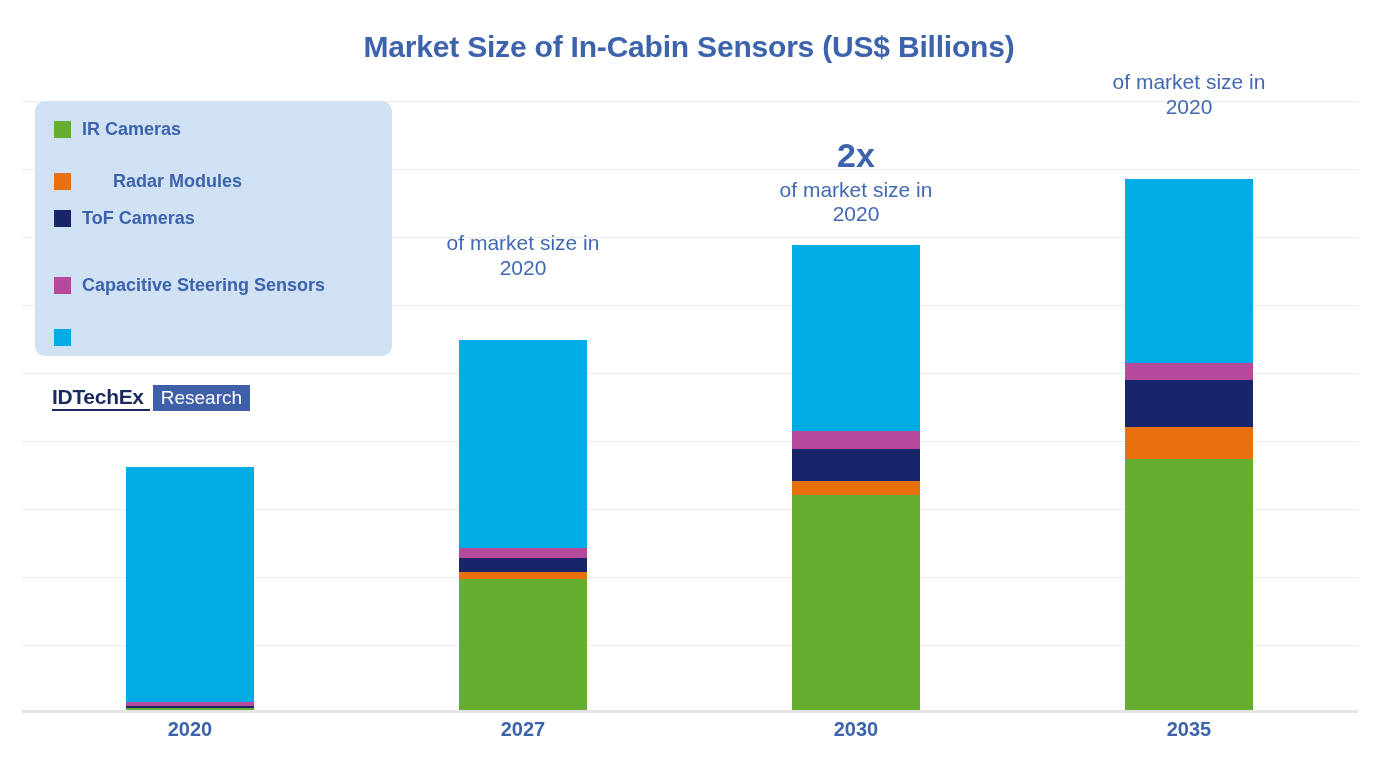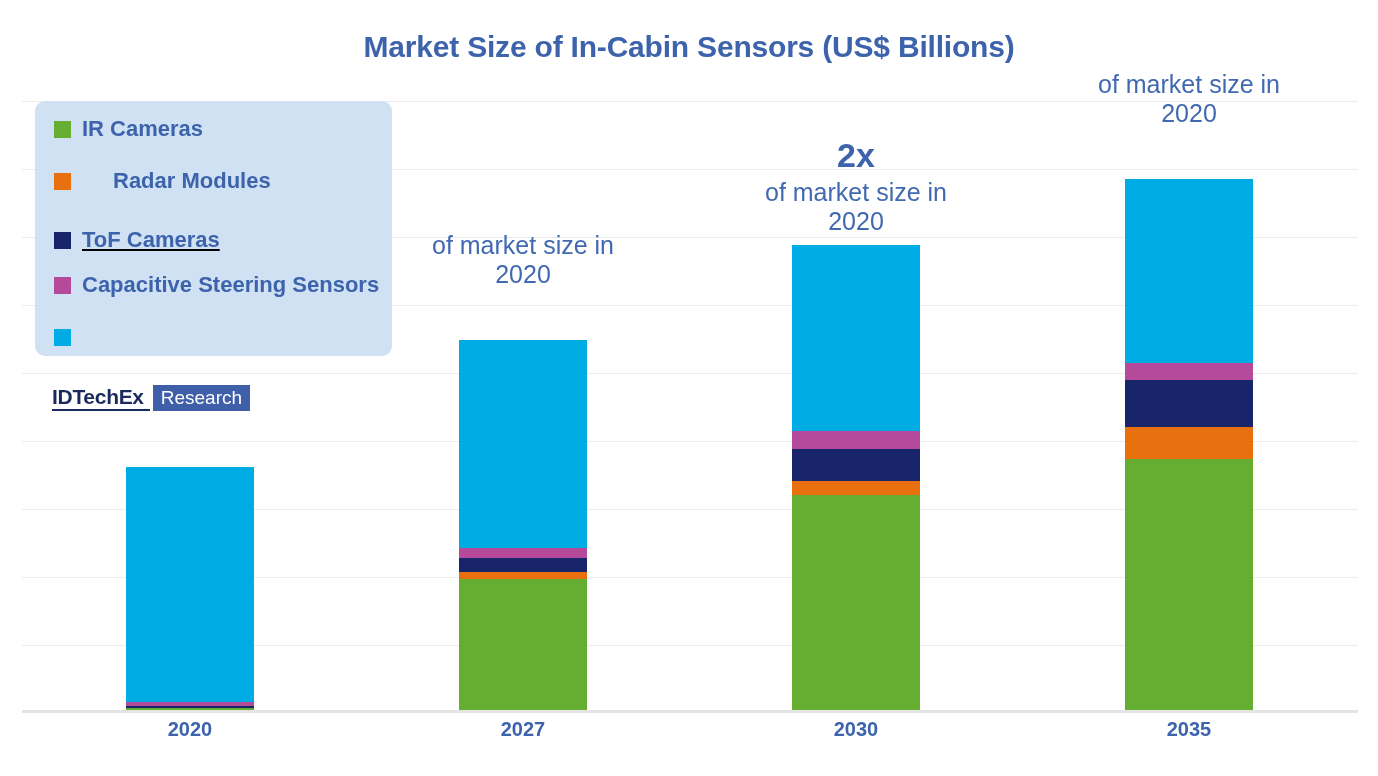--- a/index.html
+++ b/index.html
@@ -92,21 +92,21 @@
     color: #3c63ac;
     line-height: 1.18;
   }
   .annotation .multiple {
     font-size: 34px;
     font-weight: bold;
     display: block;
     margin-bottom: 2px;
   }
   .annotation .caption {
-    font-size: 25px;
+    font-size: 21px;
     font-weight: normal;
     display: block;
     color: #4169b2;
   }
 
   
   .legend-panel {
     position: absolute;
     left: 35px;
     top: 101px;
@@ -122,21 +122,21 @@
     align-items: center;
     height: 22px;
   }
   .legend-swatch {
     width: 17px;
     height: 17px;
     margin-right: 11px;
     flex: 0 0 auto;
   }
   .legend-label {
-    font-size: 22px;
+    font-size: 18px;
     font-weight: bold;
     color: #3c63ac;
     white-space: nowrap;
   }
 
   
   .logo {
     position: absolute;
     left: 52px;
     top: 385px;
@@ -247,21 +247,21 @@
   <div class="legend-panel">
     <div id="legend-items">
         <div class="legend-item" style="top: 17px;">
           <span class="legend-swatch" style="background: rgb(101, 174, 49);"></span>
           <span class="legend-label">IR Cameras</span>
         </div>
         <div class="legend-item" style="top: 69px; gap: 31px;">
           <span class="legend-swatch" style="background: rgb(232, 112, 14);"></span>
           <span class="legend-label">Radar Modules</span>
         </div>
-        <div class="legend-item" style="top: 128px; text-decoration: underline;">
+        <div class="legend-item" style="top: 106px;">
           <span class="legend-swatch" style="background: rgb(24, 37, 106);"></span>
           <span class="legend-label">ToF Cameras</span>
         </div>
         <div class="legend-item" style="top: 173px;">
           <span class="legend-swatch" style="background: rgb(181, 73, 154);"></span>
           <span class="legend-label">Capacitive Steering Sensors</span>
         </div>
         <div class="legend-item" style="top: 225px;">
           <span class="legend-swatch" style="background: rgb(0, 172, 228);"></span>
         </div>

